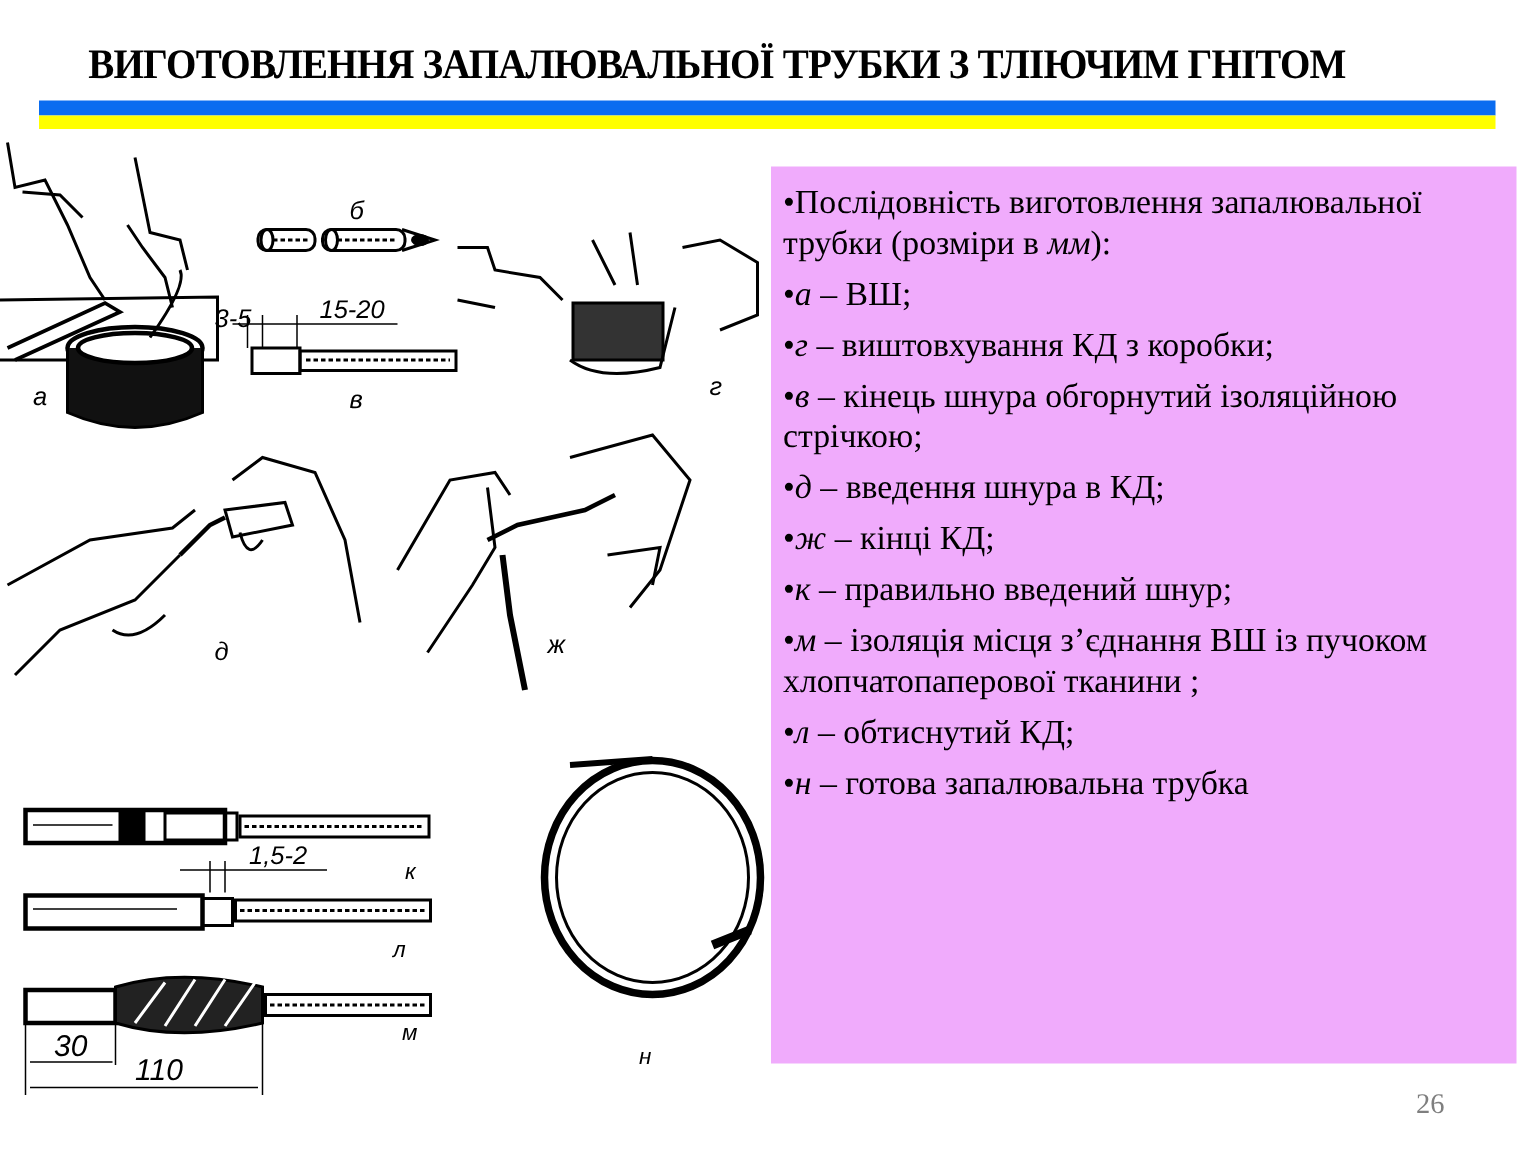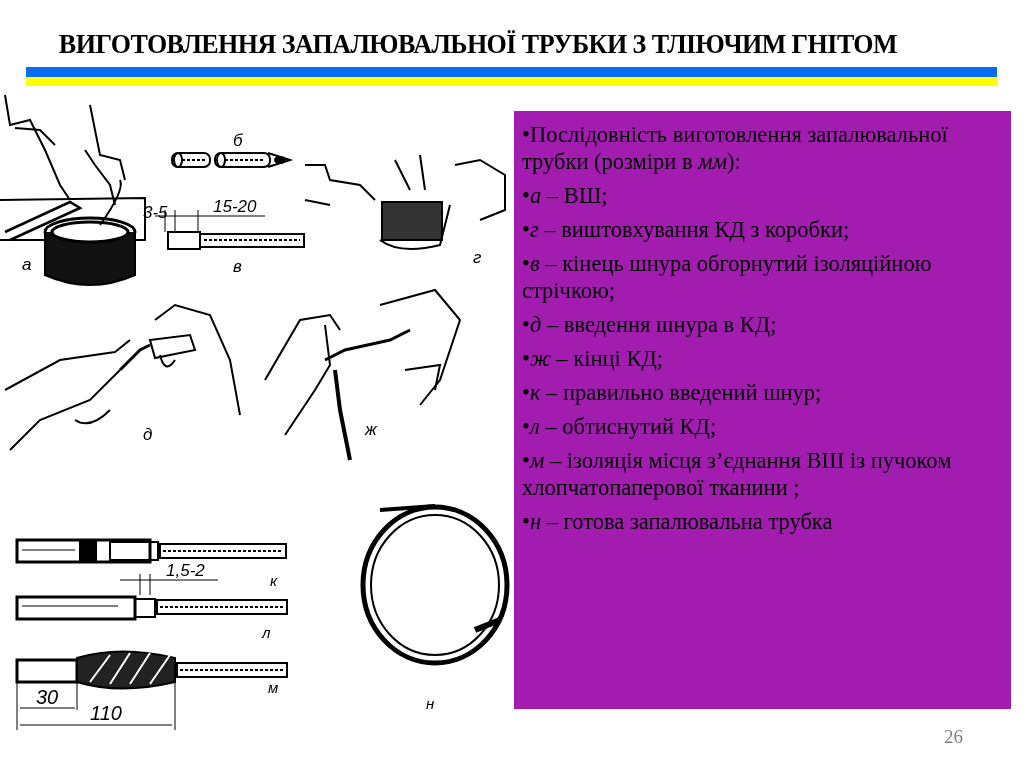--- a/index.html
+++ b/index.html
@@ -129,21 +129,21 @@
 
   <g>
     <ellipse cx="435" cy="495" rx="72" ry="78" stroke-width="5"></ellipse>
     <ellipse cx="435" cy="495" rx="64" ry="70" stroke-width="2"></ellipse>
     <path d="M380 420 L435 416" stroke-width="4"></path>
     <path d="M475 540 L500 530" stroke-width="6"></path>
   </g>
   <text x="426" y="619" font-size="15" fill="#000" stroke="none">н</text>
 </svg>
 
-<div class="panel" style="background:#a21caf">
+<div class="panel" style="background:#f0abfc">
   <div class="item">
     <span>•</span><span>Послідовність виготовлення запалювальної трубки (розміри в </span><i>мм</i><span>):</span>
   </div>
   <div class="item">
     <span>•</span><i>а</i><span> – ВШ;</span>
   </div>
   <div class="item">
     <span>•</span><i>г</i><span> – виштовхування КД з коробки;</span>
   </div>
   <div class="item">
@@ -152,23 +152,23 @@
   <div class="item">
     <span>•</span><i>д</i><span> – введення шнура в КД;</span>
   </div>
   <div class="item">
     <span>•</span><i>ж</i><span> – кінці КД;</span>
   </div>
   <div class="item">
     <span>•</span><i>к</i><span> – правильно введений шнур;</span>
   </div>
   <div class="item">
-    <span>•</span><i>л</i><span> – обтиснутий КД;</span>
+    <span>•</span><i>м</i><span> – ізоляція місця з’єднання ВШ із пучоком хлопчатопаперової тканини ;</span>
   </div>
   <div class="item">
-    <span>•</span><i>м</i><span> – ізоляція місця з’єднання ВШ із пучоком хлопчатопаперової тканини ;</span>
+    <span>•</span><i>л</i><span> – обтиснутий КД;</span>
   </div>
   <div class="item">
     <span>•</span><i>н</i><span> – готова запалювальна трубка</span>
   </div>
 </div>
 
 <div class="page-num">26</div>
 
 </body></html>

